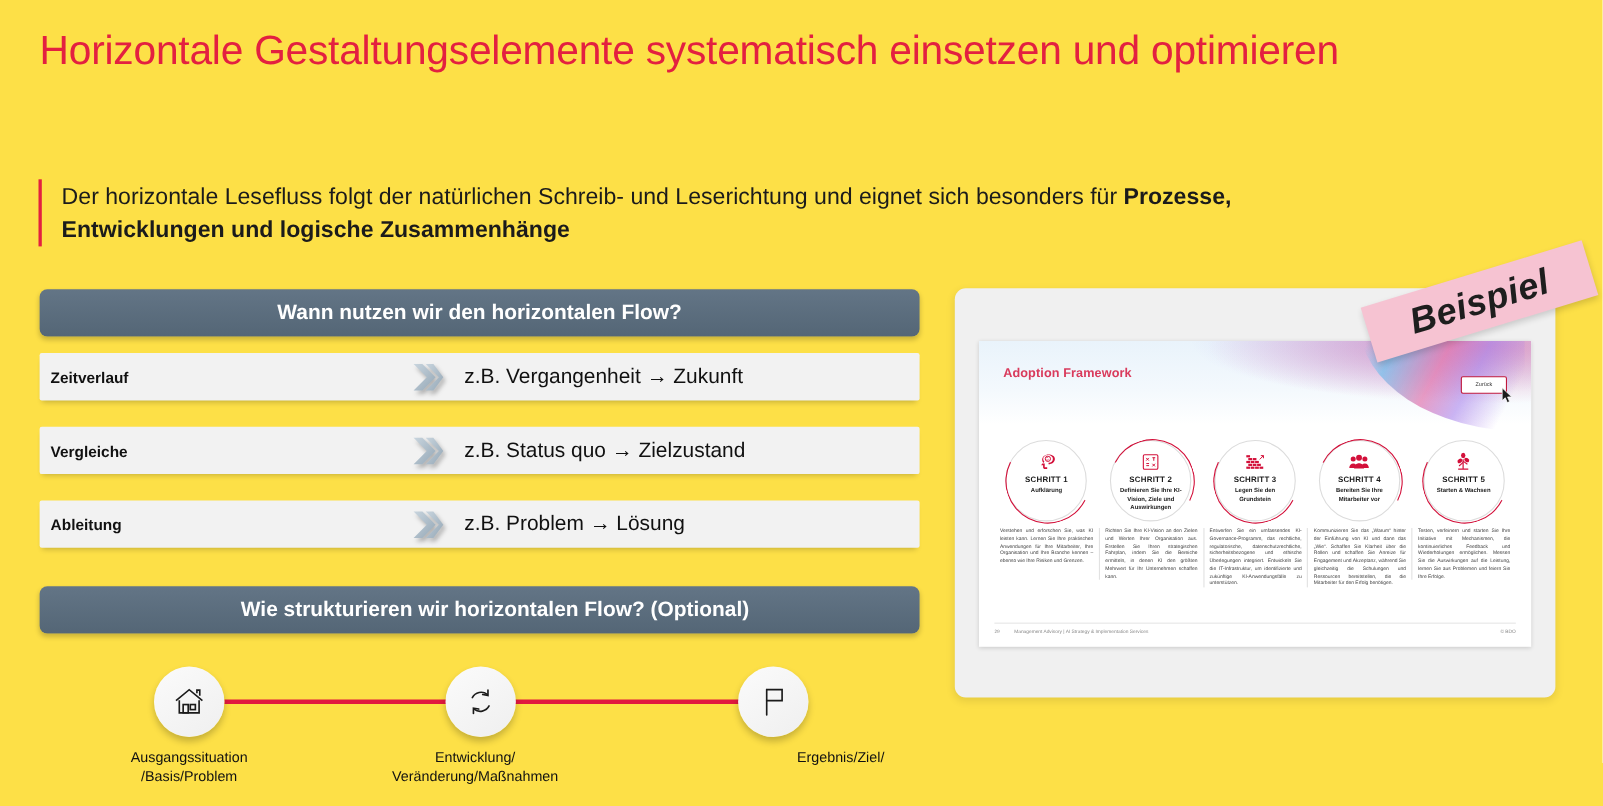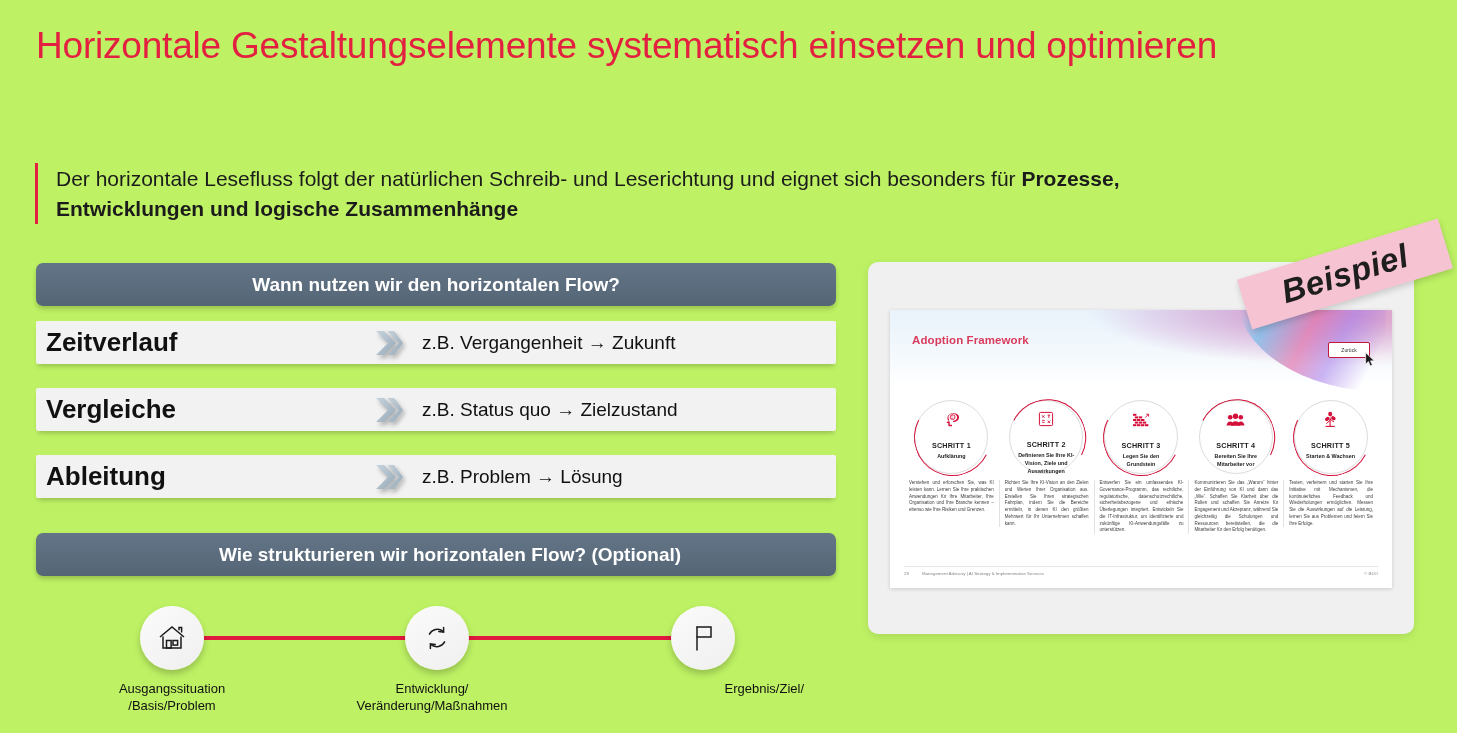--- a/index.html
+++ b/index.html
@@ -10,21 +10,21 @@
     height: 733px;
     overflow: hidden;
     background: #ffffff;
     font-family: "Liberation Sans", sans-serif;
   }
 
   .slide {
     position: relative;
     width: 1457px;
     height: 733px;
-    background: #bef264;
+    background: #fde047;
   }
 
   
   .page-title {
     position: absolute;
     left: 36px;
     top: 22px;
     width: 1240px;
     font-size: 37px;
     line-height: 1.28;
@@ -88,21 +88,21 @@
     border-radius: 2px;
     display: flex;
     align-items: center;
     box-shadow: 0 4px 5px -2px rgba(0,0,0,0.22);
   }
   .row:last-child { margin-bottom: 0; }
 
   .row-label {
     width: 330px;
     padding-left: 10px;
-    font-size: 26px;
+    font-size: 14px;
     font-weight: 700;
     color: #111;
   }
 
   .row-chevron {
     width: 46px;
     flex: 0 0 46px;
     display: flex;
     align-items: center;
     justify-content: center;
@@ -273,21 +273,21 @@
     border-radius: 50%;
     border: 1.6px solid transparent;
     border-bottom-color: #D3103A;
     border-left-color: #D3103A;
     transform: rotate(-18deg);
   }
   .step:nth-child(even) .step-circle::before { transform: rotate(162deg); }
 
   .step-icon { height: 17px; display: flex; align-items: center; justify-content: center; }
   .step-name {
-    margin-top: 13px;
+    margin-top: 3px;
     font-size: 7.2px;
     font-weight: 700;
     color: #1b1b1b;
     letter-spacing: 0.2px;
   }
   .step-sub {
     margin-top: 3px;
     font-size: 5.4px;
     font-weight: 600;
     line-height: 1.45;

